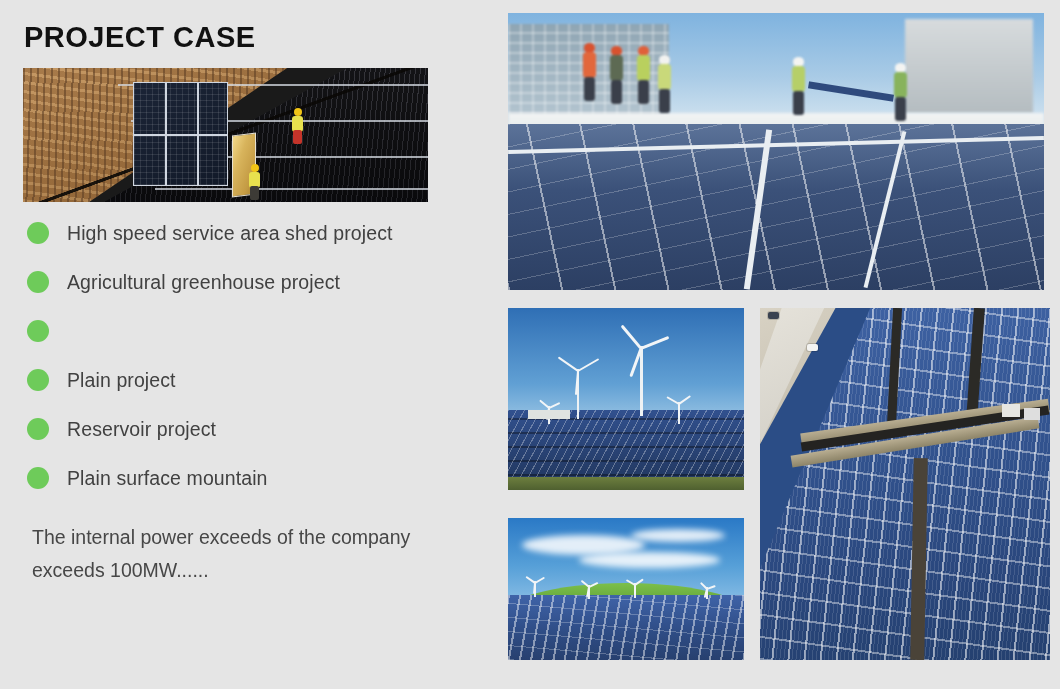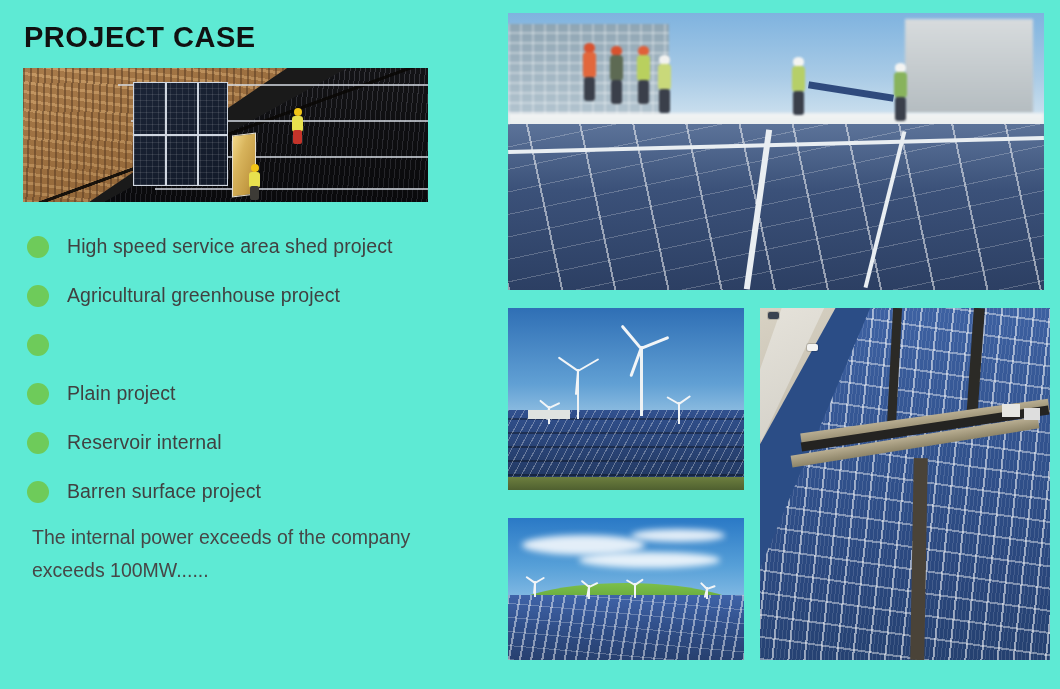--- a/index.html
+++ b/index.html
@@ -1,21 +1,21 @@
 <!DOCTYPE html>
 <html><head>
 <meta charset="utf-8">
 <style>
   html,body{margin:0;padding:0;background:#ffffff;}
   body{
     width:1060px;height:689px;
     font-family:"Liberation Sans", sans-serif;
     overflow:hidden;position:relative;
   }
-  .slide{position:relative;width:1060px;height:689px;background:#5eead4;}
+  .slide{position:relative;width:1060px;height:689px;background:#e5e5e5;}
 
   
   .left-col{position:absolute;left:0;top:0;width:500px;height:689px;}
 
   .page-title{
     position:absolute;left:24px;top:22px;
     font-size:29px;font-weight:bold;letter-spacing:.5px;
     color:#111111;line-height:1.1;
     font-family:"Liberation Sans", sans-serif;
   }
@@ -64,21 +64,21 @@
     border:1.2px solid #e6e0cf;
     transform:skewY(-7deg);
   }
   .worker{position:absolute;}
   .worker .helmet{position:absolute;width:8px;height:8px;border-radius:50%;background:#f2c516;}
   .worker .vest{position:absolute;width:11px;height:16px;border-radius:3px;background:#e8e14e;}
   .worker .legs{position:absolute;width:9px;height:14px;border-radius:2px;}
 
   
   .bullet-list{position:absolute;left:27px;top:222px;width:450px;}
-  .bullet-row{display:flex;align-items:center;height:49px;}
+  .bullet-row{display:flex;height:49px;}
   .dot{
     width:22px;height:22px;border-radius:50%;
     background:#6ECB5A;flex:0 0 auto;margin-right:18px;
   }
   .bullet-text{
     font-size:19.5px;color:#414141;letter-spacing:.1px;
     font-family:"Liberation Sans", sans-serif;white-space:nowrap;
   }
   .para{
     position:absolute;left:32px;top:521px;width:400px;
@@ -227,26 +227,26 @@
         <div class="dot"></div>
       </div>
 
       <div class="bullet-row">
         <div class="dot"></div>
         <div class="bullet-text"> Plain project</div>
       </div>
 
       <div class="bullet-row">
         <div class="dot"></div>
-        <div class="bullet-text">Reservoir internal</div>
-      </div>
-
-      <div class="bullet-row">
-        <div class="dot"></div>
-        <div class="bullet-text">Barren surface project</div>
+        <div class="bullet-text">Reservoir project</div>
+      </div>
+
+      <div class="bullet-row">
+        <div class="dot"></div>
+        <div class="bullet-text">Plain surface mountain</div>
       </div>
 
     </div>
 
     <div class="para">The internal power exceeds of the company exceeds 100MW......</div>
   </div>
 
   <div class="hero">
     <div class="hero-sky"></div>
     <div class="hero-bldg-l"></div>

